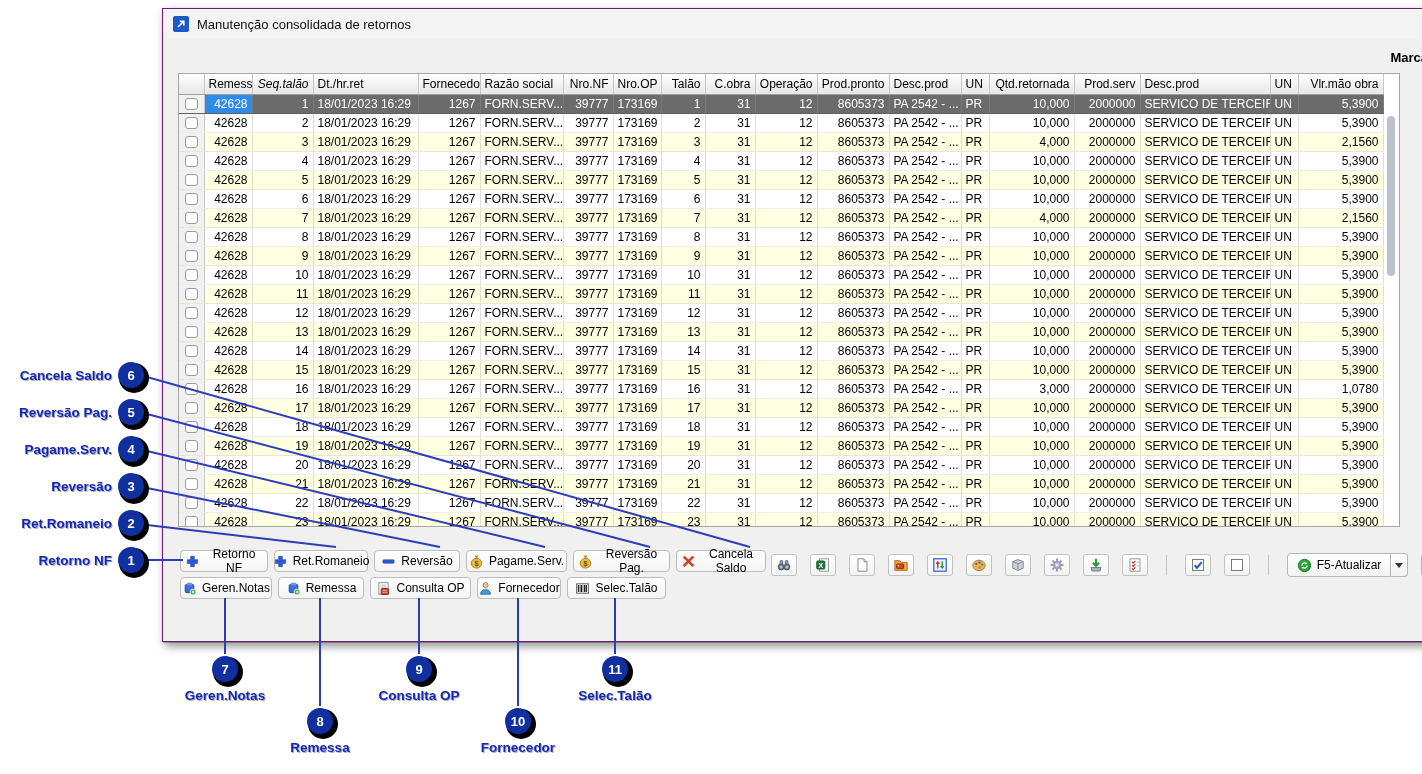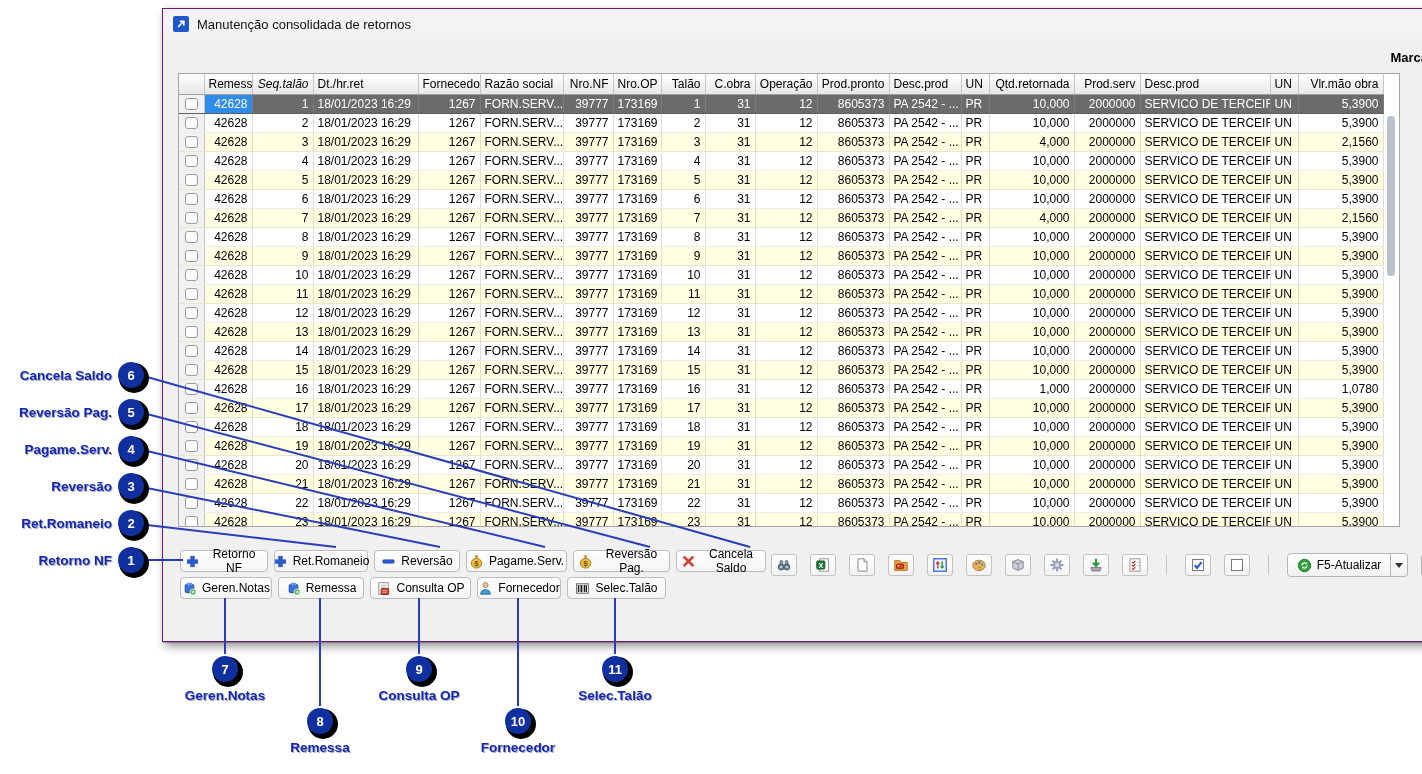--- a/index.html
+++ b/index.html
@@ -464,21 +464,21 @@
               <td class="al-r">1267</td>
               <td class="al-l">FORN.SERV...</td>
               <td class="al-r">39777</td>
               <td class="al-r">173169</td>
               <td class="al-r">16</td>
               <td class="al-r">31</td>
               <td class="al-r">12</td>
               <td class="al-r">8605373</td>
               <td class="al-l">PA 2542 - ...</td>
               <td class="al-l">PR</td>
-              <td class="al-r">1,000</td>
+              <td class="al-r">3,000</td>
               <td class="al-r">2000000</td>
               <td class="al-l">SERVICO DE TERCEIROS</td>
               <td class="al-l">UN</td>
               <td class="al-r">1,0780</td>
             </tr>
             <tr class="odd">
               <td class="al-c checkcol"><span class="rowcheck"></span></td>
               <td class="al-r">42628</td>
               <td class="al-r">17</td>
               <td class="al-l">18/01/2023 16:29</td>

